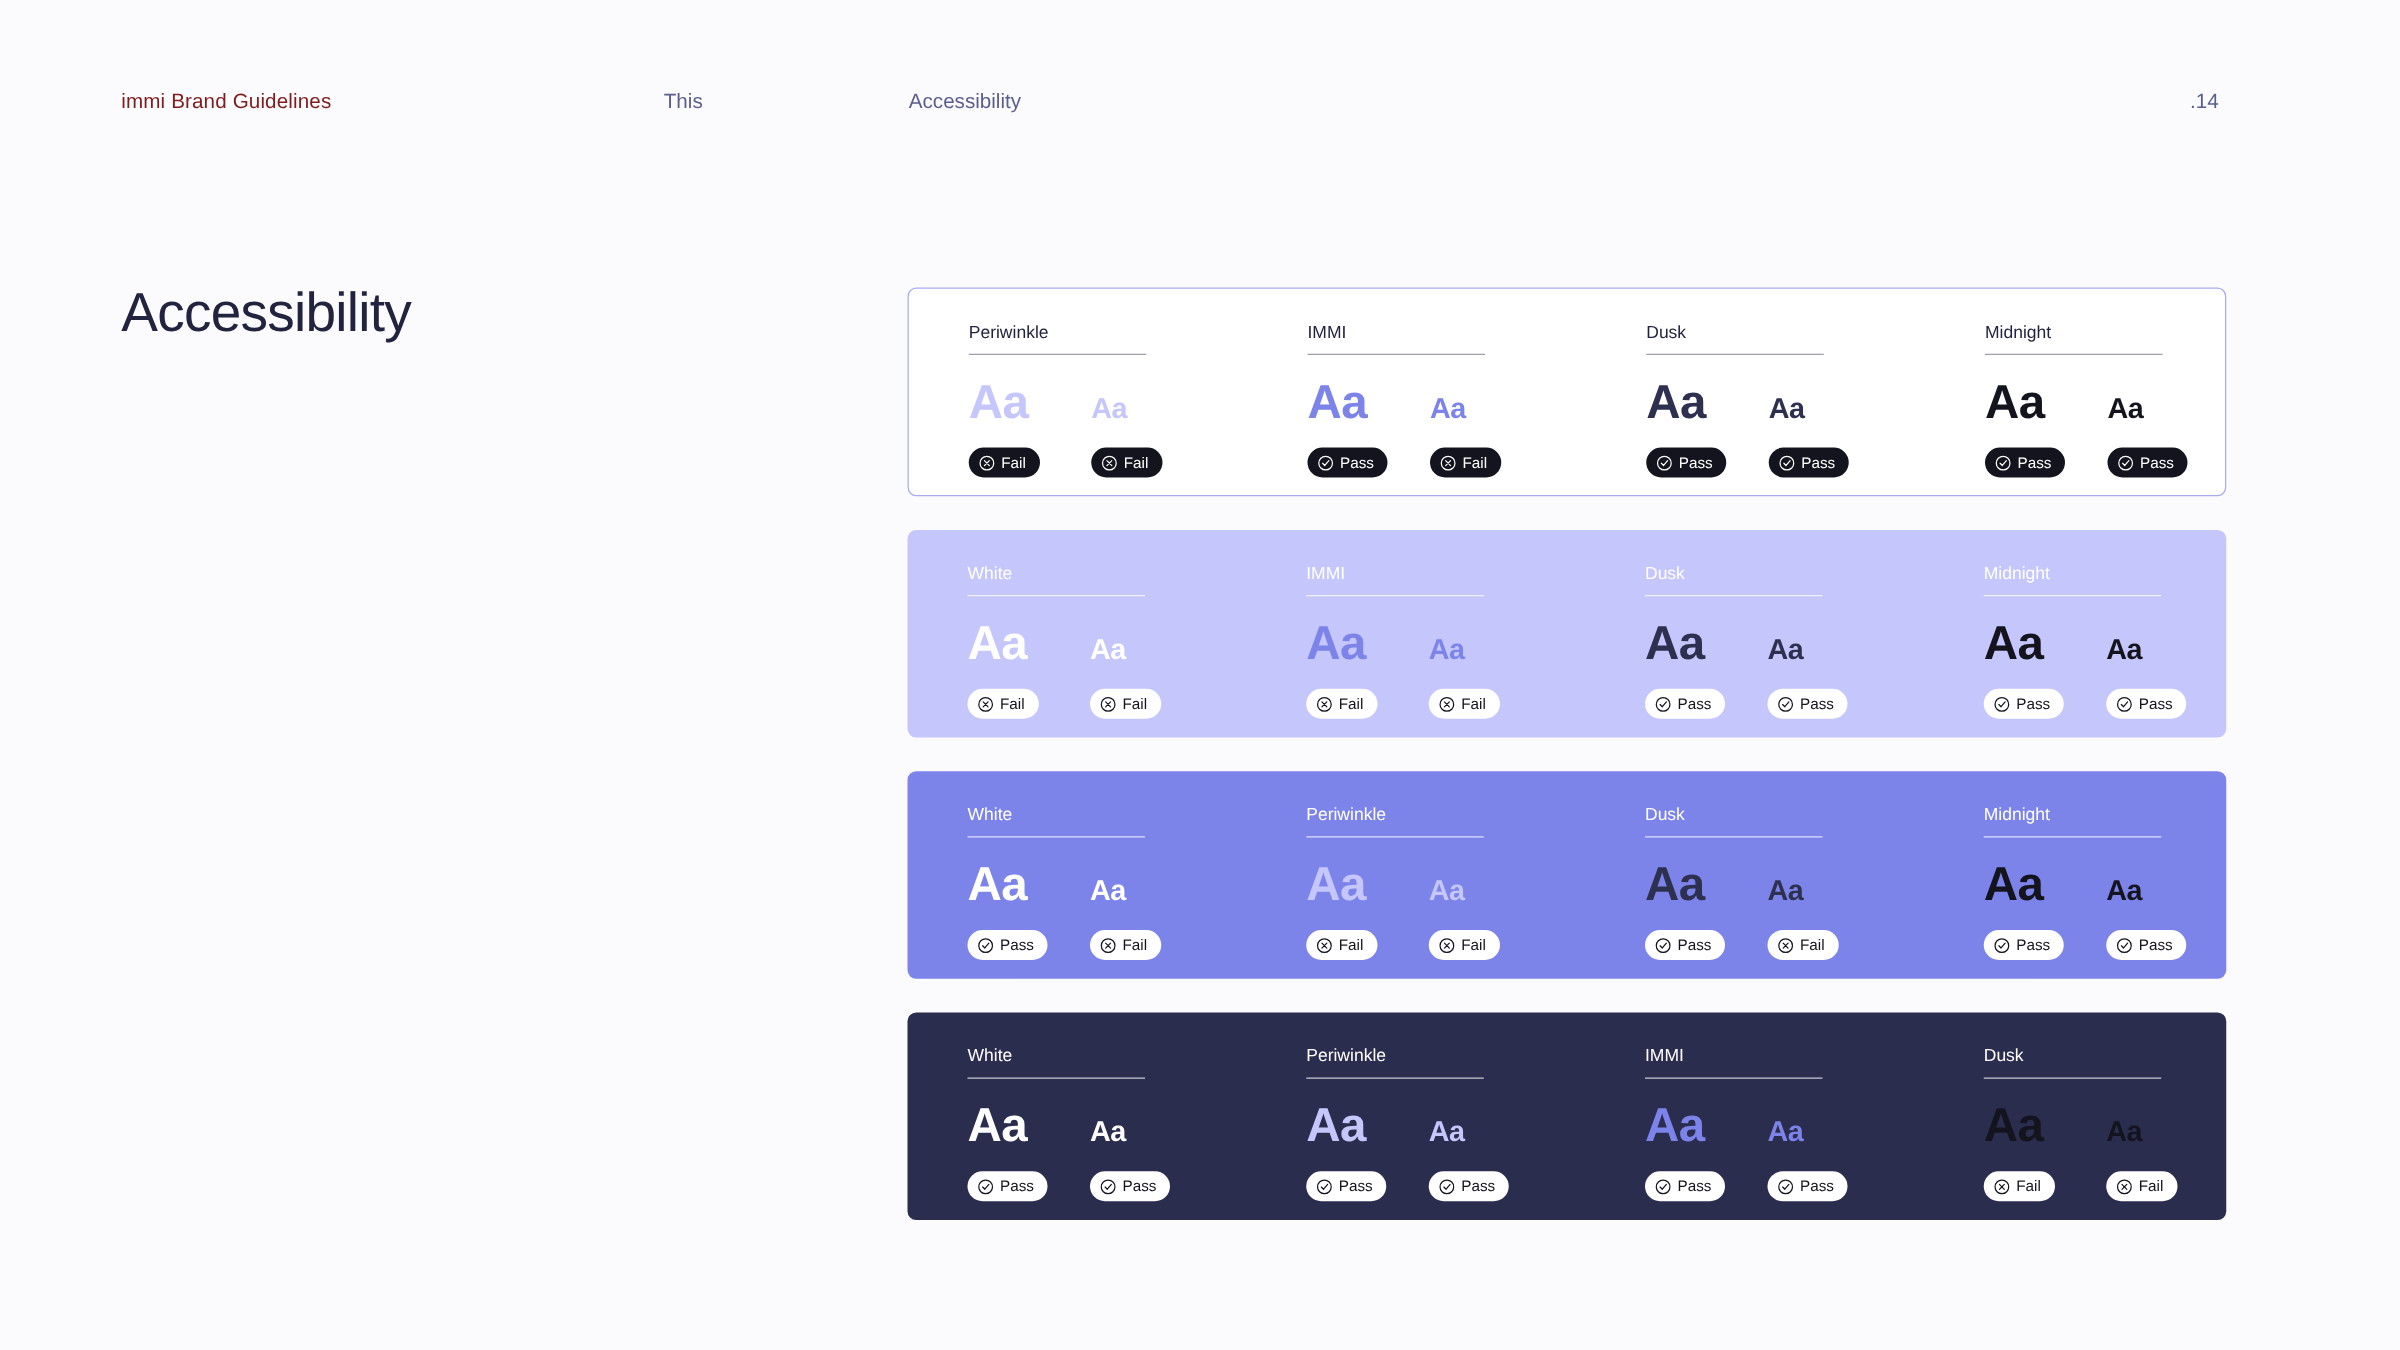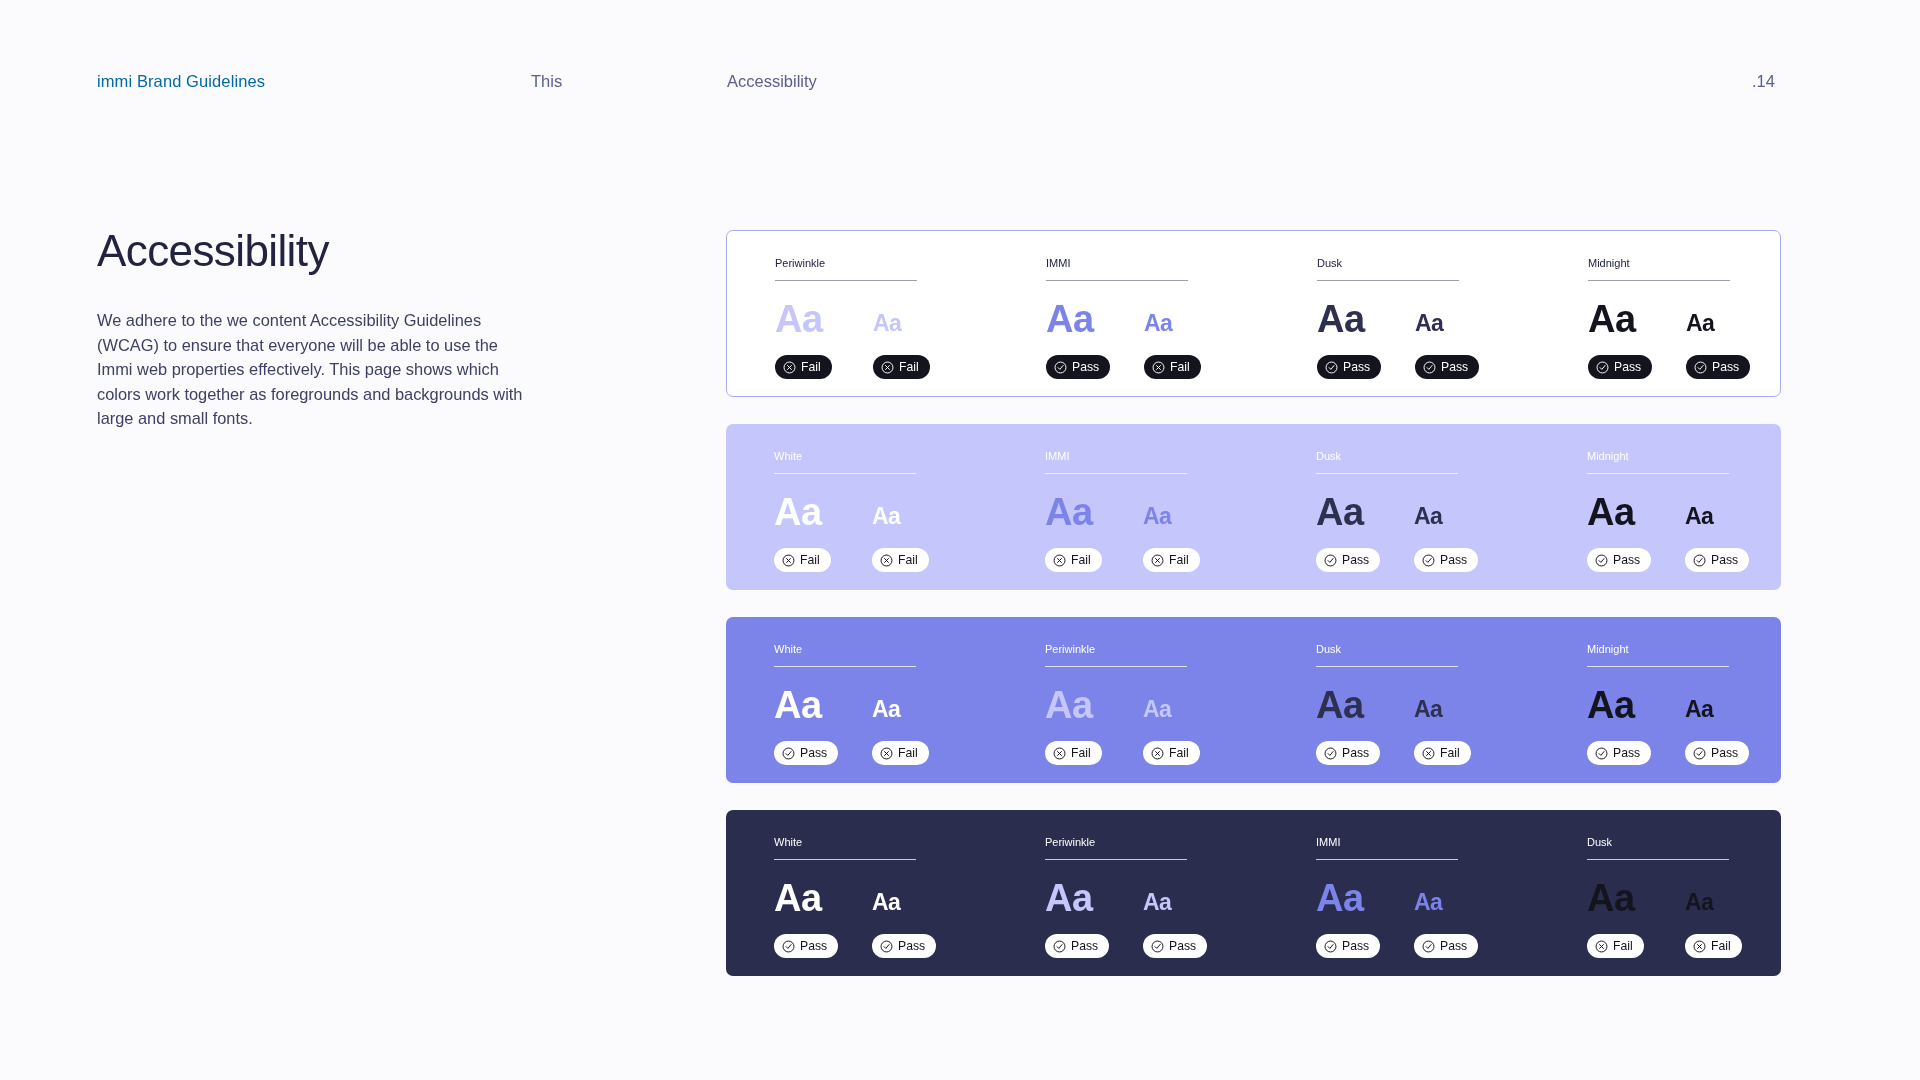--- a/index.html
+++ b/index.html
@@ -7,21 +7,21 @@
     width: 1920px; height: 1080px;
     background: #FBFBFD;
     font-family: "Liberation Sans", sans-serif;
     overflow: hidden;
   }
   .page { position: relative; width: 1920px; height: 1080px; }
 
   
   .header { position: absolute; top: 72px; left: 0; width: 1920px; height: 26px; }
   .hdr-brand { position: absolute; left: 97px; top: 0;
-    font-size: 16.5px; color: #0369a1; letter-spacing: .1px; white-space: nowrap; }
+    font-size: 16.5px; color: #7f1d1d; letter-spacing: .1px; white-space: nowrap; }
   .hdr-link1 { position: absolute; left: 531px; top: 0; font-size: 16.5px; color: #5B5E8C; }
   .hdr-link2 { position: absolute; left: 727px; top: 0; font-size: 16.5px; color: #5B5E8C; }
   .hdr-page  { position: absolute; left: 1752px; top: 0; font-size: 16.5px; color: #5B5E8C; }
 
   
   .lead { position: absolute; left: 97px; top: 228px; width: 430px; }
   .lead-title { font-size: 44px; font-weight: 400; color: #22243F; letter-spacing: -0.6px; line-height: 1.05; }
   .lead-body { margin-top: 34px; font-size: 16.4px; line-height: 1.49; color: #3D4063; }
 
   
@@ -39,21 +39,21 @@
   .panel.p4 { background:#2B2D4E; height:166px; }
 
   .cols { position: relative; width: 100%; height: 100%; }
   .col { position: absolute; top: 0; width: 200px; }
   .col.c0 { left: 48px; }
   .col.c1 { left: 319px; }
   .col.c2 { left: 590px; }
   .col.c3 { left: 861px; }
 
   .col-name {
-    font-size: 11px;
+    font-size: 14px;
     line-height: 1;
     padding-bottom: 11px;
     border-bottom: 1px solid rgba(40,42,72,.45);
     width: 142px;
     white-space: nowrap;
   }
   .panel.p2 .col-name, .panel.p3 .col-name, .panel.p4 .col-name { border-bottom-color: rgba(255,255,255,.75); }
 
   .samples { position: relative; margin-top: 19px; height: 98px; }
   .sample { position: absolute; top: 0; }
@@ -82,21 +82,20 @@
 
   <div class="header">
     <div class="hdr-brand">immi Brand Guidelines</div>
     <div class="hdr-link1">This</div>
     <div class="hdr-link2">Accessibility</div>
     <div class="hdr-page">.14</div>
   </div>
 
   <div class="lead">
     <h1 class="lead-title">Accessibility</h1>
-    <p class="lead-body">We adhere to the  we content Accessibility Guidelines (WCAG) to ensure that everyone will be able to use the Immi web properties effectively. This page shows which colors work together as foregrounds and backgrounds with large and small fonts.</p>
   </div>
 
   <div class="panels">
       <div class="panel p1" style="background: rgb(255, 255, 255);">
         <div class="cols">
           <div class="col c0">
             <div class="col-name" style="color: rgb(34, 36, 63);">Periwinkle</div>
             <div class="samples">
               <div class="sample large"><span class="aa lg" style="color: rgb(197, 198, 252);">Aa</span><span class="badge dark">
                   <span style="display: block;">

